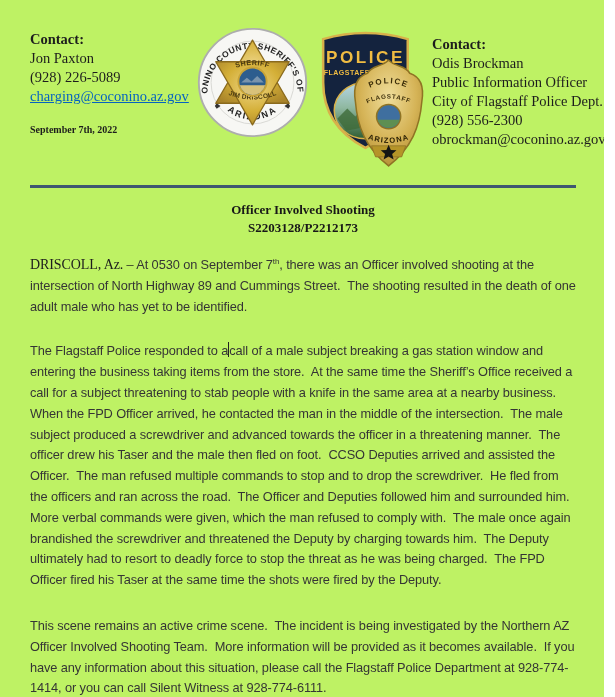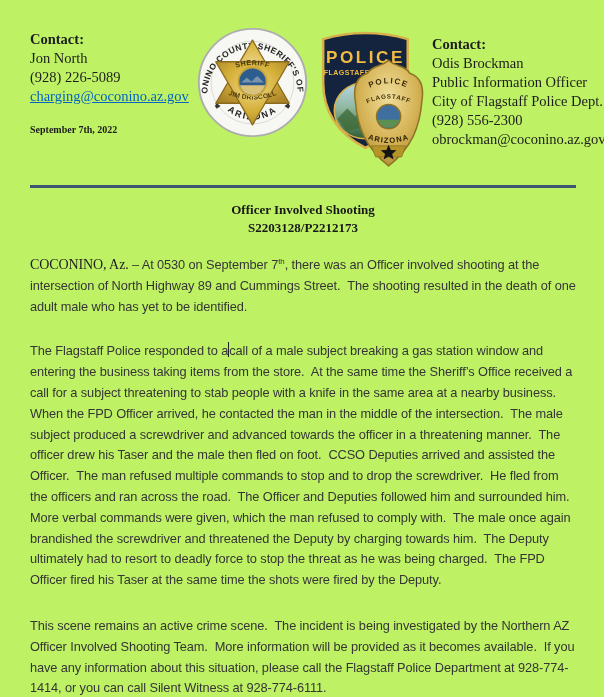--- a/index.html
+++ b/index.html
@@ -89,21 +89,21 @@
 </style>
 </head>
 <body>
 
 <div class="page">
 
   <div class="header">
 
     <div class="contact">
       <div class="bold">Contact:</div>
-      <div>Jon North</div>
+      <div>Jon Paxton</div>
       <div>(928) 226-5089</div>
       <div><a href="#">charging@coconino.az.gov</a></div>
       <div class="date-line">September 7th, 2022</div>
     </div>
 
     <div class="badges">
 
       <svg width="113" height="113" viewBox="0 0 120 120">
         <defs>
           <radialGradient id="goldStar" cx="50%" cy="40%" r="70%">
@@ -195,19 +195,19 @@
     </div>
   </div>
 
   <hr class="divider">
 
   <div class="title-block">
     <div>Officer Involved Shooting</div>
     <div>S2203128/P2212173</div>
   </div>
 
-  <p class="body-para p1"><span class="dateline">COCONINO, Az. –</span><span> At 0530 on September 7</span><sup>th</sup><span>, there was an Officer involved shooting at the intersection of North Highway 89 and Cummings Street.  The shooting resulted in the death of one adult male who has yet to be identified.</span></p>
+  <p class="body-para p1"><span class="dateline">DRISCOLL, Az. –</span><span> At 0530 on September 7</span><sup>th</sup><span>, there was an Officer involved shooting at the intersection of North Highway 89 and Cummings Street.  The shooting resulted in the death of one adult male who has yet to be identified.</span></p>
 
   <p class="body-para p2"><span>The Flagstaff Police responded to a</span><span class="caret"></span><span>call of a male subject breaking a gas station window and entering the business taking items from the store.  At the same time the Sheriff’s Office received a call for a subject threatening to stab people with a knife in the same area at a nearby business.  When the FPD Officer arrived, he contacted the man in the middle of the intersection.  The male subject produced a screwdriver and advanced towards the officer in a threatening manner.  The officer drew his Taser and the male then fled on foot.  CCSO Deputies arrived and assisted the Officer.  The man refused multiple commands to stop and to drop the screwdriver.  He fled from the officers and ran across the road.  The Officer and Deputies followed him and surrounded him.  More verbal commands were given, which the man refused to comply with.  The male once again brandished the screwdriver and threatened the Deputy by charging towards him.  The Deputy ultimately had to resort to deadly force to stop the threat as he was being charged.  The FPD Officer fired his Taser at the same time the shots were fired by the Deputy.</span></p>
 
   <p class="body-para p3">This scene remains an active crime scene.  The incident is being investigated by the Northern AZ Officer Involved Shooting Team.  More information will be provided as it becomes available.  If you have any information about this situation, please call the Flagstaff Police Department at 928-774-1414, or you can call Silent Witness at 928-774-6111.</p>
 
 </div>
 
 </body></html>

